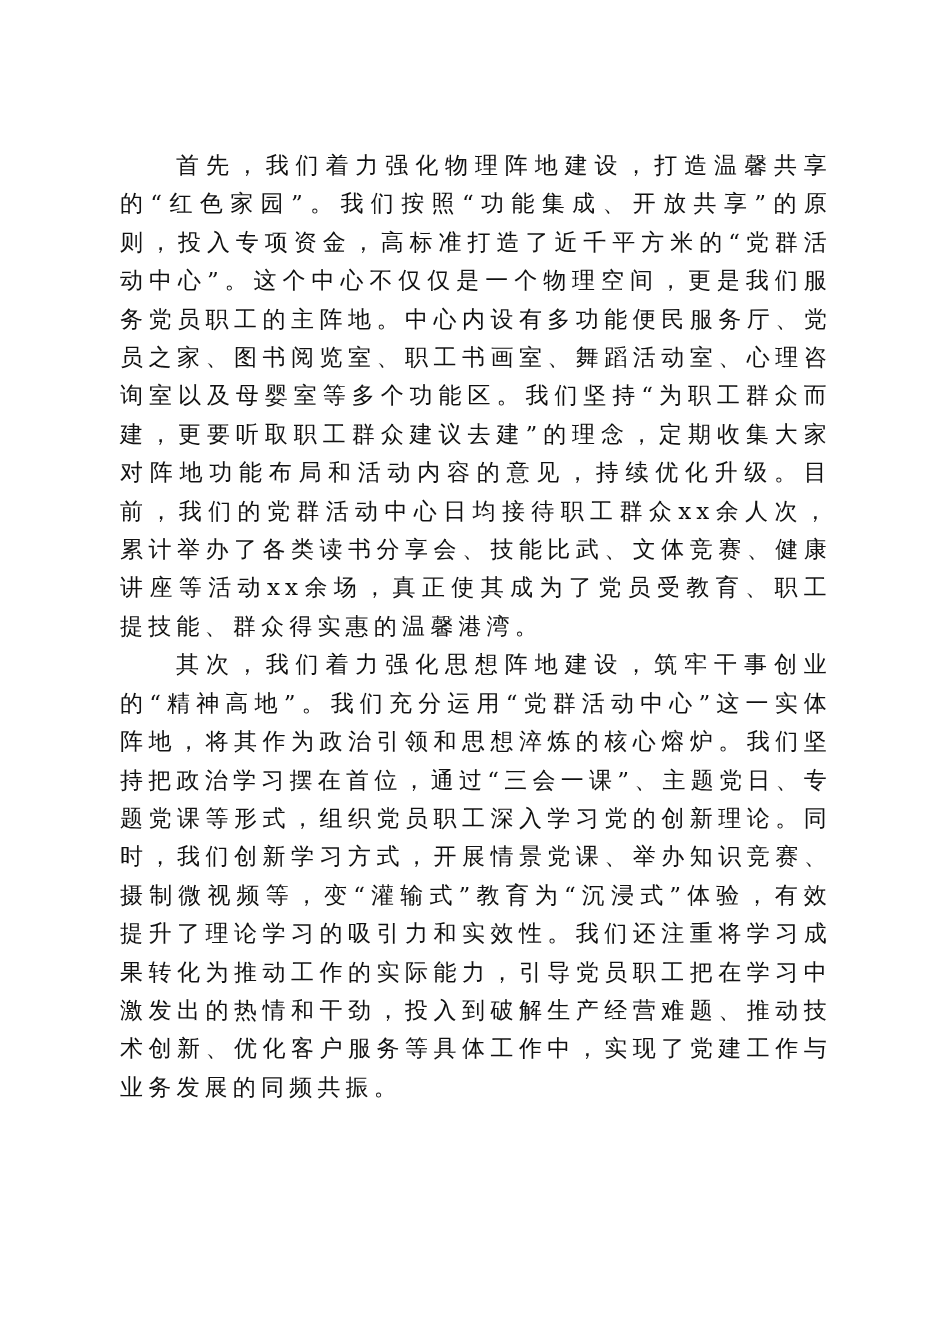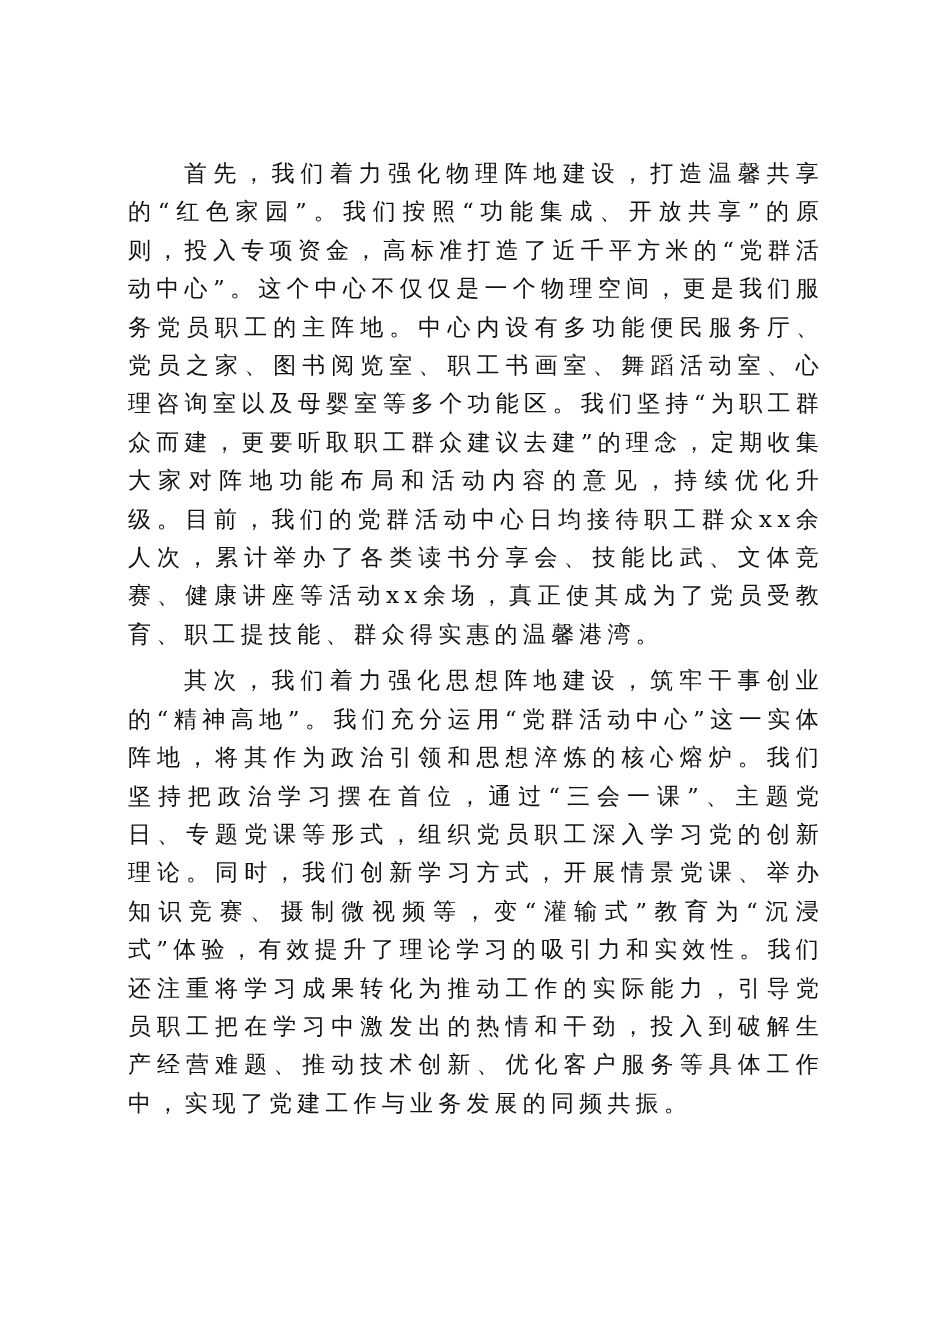--- a/index.html
+++ b/index.html
@@ -9,21 +9,21 @@
     left: 120px;
     top: 146px;
     width: 712px;
     font-family: "DejaVu Serif", "Liberation Serif", serif;
     color: #111111;
     font-size: 23px;
     line-height: 38.4px;
     letter-spacing: 5.2px;
   }
   .para {
-    margin: 8px;
+    margin: 0;
     text-indent: 56px;
     text-align: justify;
     text-align-last: left;
   }
 </style>
 </head>
 <body>
 
 <div class="page">
   <p class="para">首先，我们着力强化物理阵地建设，打造温馨共享的“红色家园”。我们按照“功能集成、开放共享”的原则，投入专项资金，高标准打造了近千平方米的“党群活动中心”。这个中心不仅仅是一个物理空间，更是我们服务党员职工的主阵地。中心内设有多功能便民服务厅、党员之家、图书阅览室、职工书画室、舞蹈活动室、心理咨询室以及母婴室等多个功能区。我们坚持“为职工群众而建，更要听取职工群众建议去建”的理念，定期收集大家对阵地功能布局和活动内容的意见，持续优化升级。目前，我们的党群活动中心日均接待职工群众xx余人次，累计举办了各类读书分享会、技能比武、文体竞赛、健康讲座等活动xx余场，真正使其成为了党员受教育、职工提技能、群众得实惠的温馨港湾。</p>

